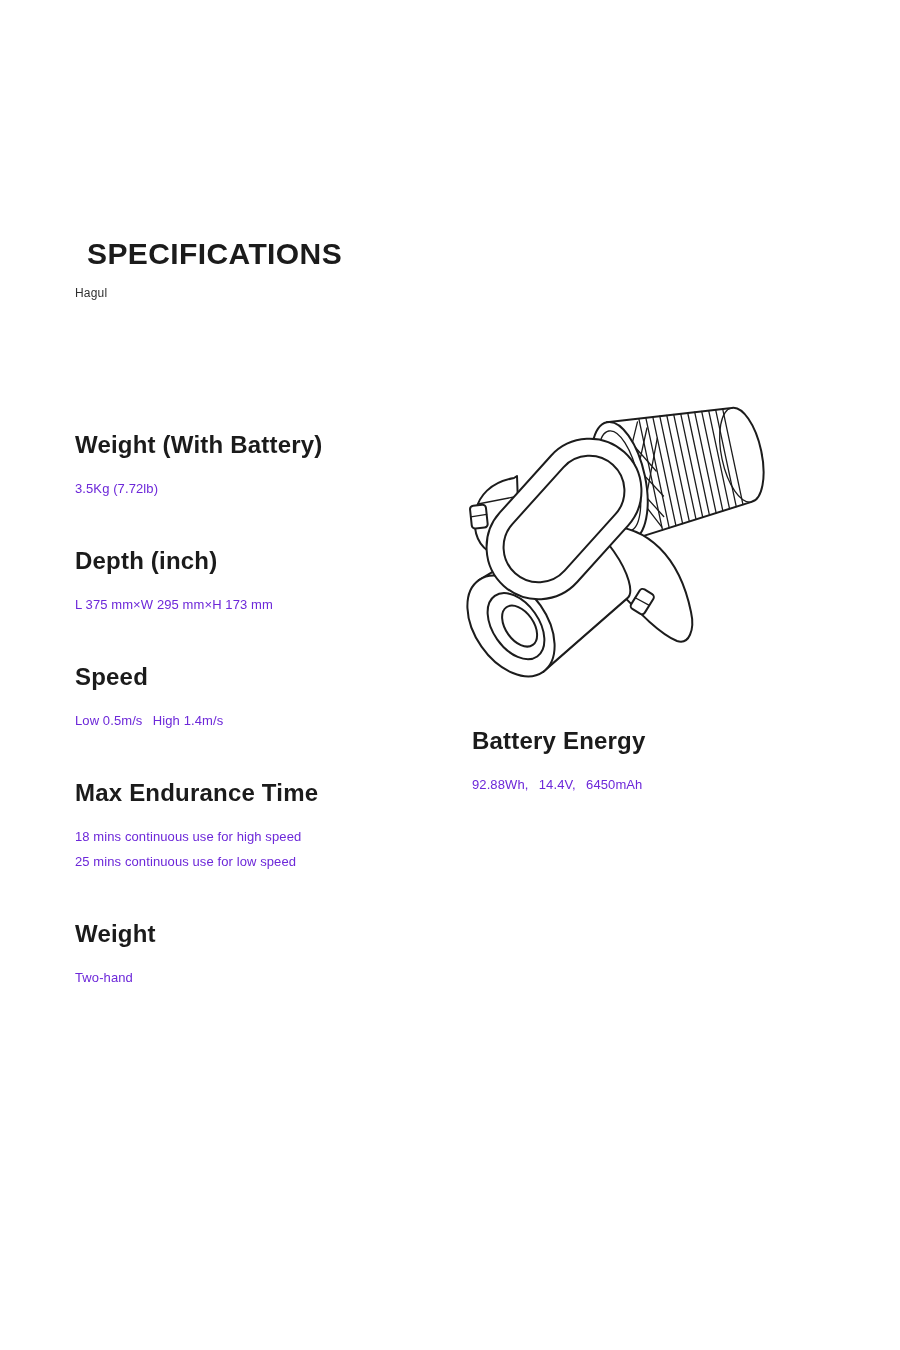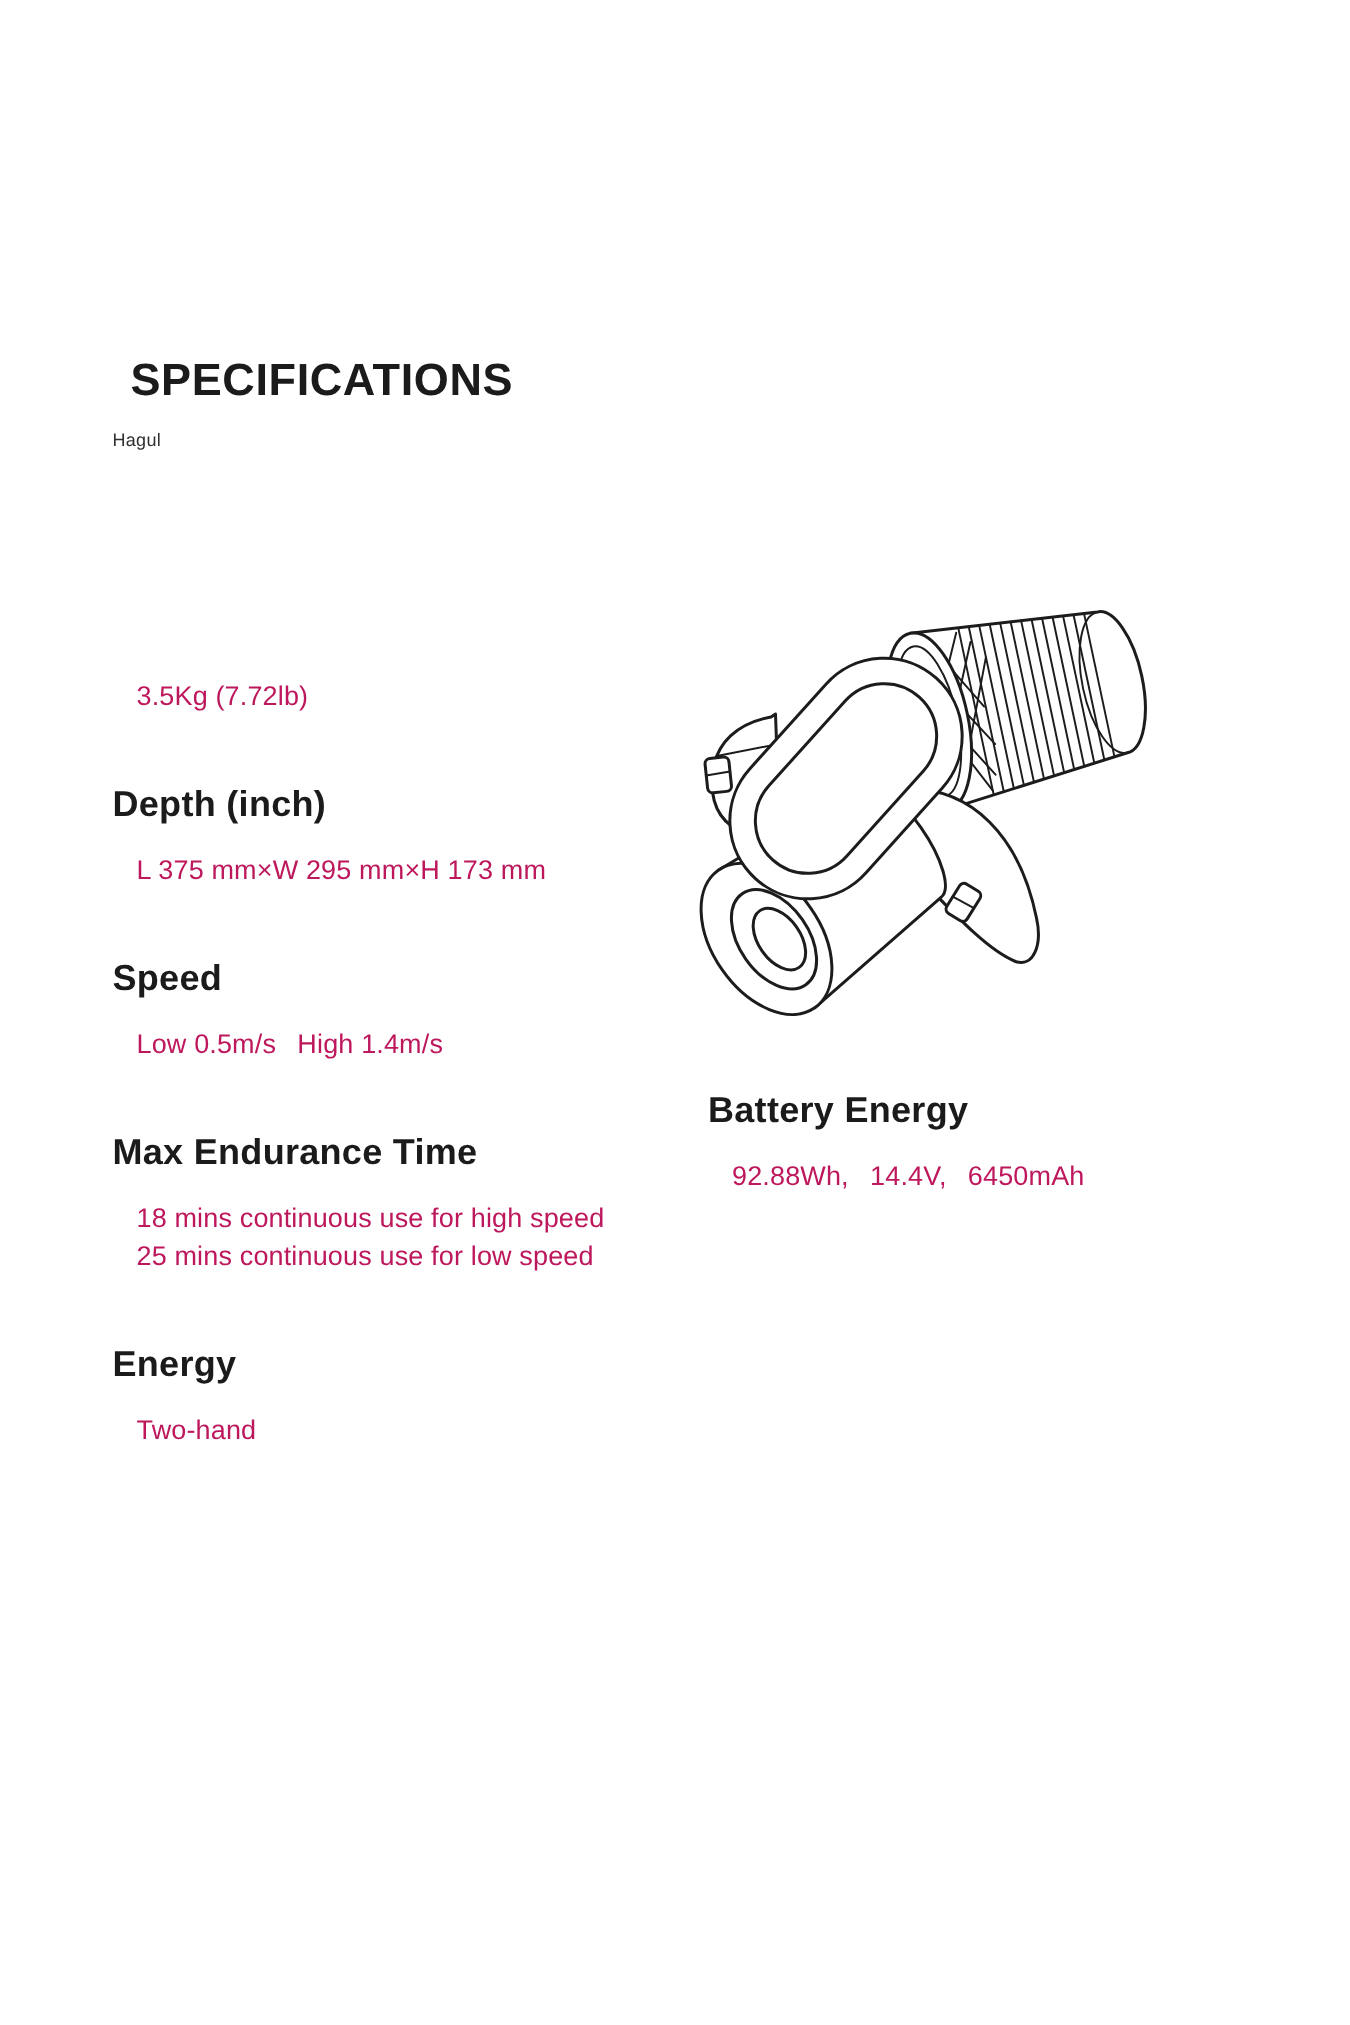--- a/index.html
+++ b/index.html
@@ -21,22 +21,22 @@
   }
   .spec-col { position: absolute; }
   .spec-col.left  { left: 75px;  top: 433px; width: 420px; }
   .spec-col.right { left: 472px; top: 729px; width: 360px; }
   .spec { margin: 0 0 48px 0; }
   .spec-title {
     margin: 0; font-size: 24px; font-weight: 800;
     color: #1b1b1b; letter-spacing: 0.2px; line-height: 24px;
   }
   .spec-value {
-    margin: 19px 0 0 16px; font-size: 18px; font-weight: 400;
-    color: #be185d; letter-spacing: 0.1px; line-height: 25px;
+    margin: 19px 0 0 0; font-size: 13px; font-weight: 400;
+    color: #6d28d9; letter-spacing: 0.1px; line-height: 25px;
   }
   .spec-value + .spec-value { margin-top: 0; }
   .illustration {
     position: absolute; left: 450px; top: 388px;
     width: 322px; height: 302px; margin: 0;
   }
   .illustration svg { display: block; }
   .lineart { fill: #ffffff; stroke: #1c1c1c; stroke-width: 2; stroke-linejoin: round; stroke-linecap: round; }
   .detail  { fill: none;    stroke: #1c1c1c; stroke-width: 1.3; stroke-linecap: round; }
 </style>
@@ -45,37 +45,38 @@
 
 <main>
 
   <header class="page-header">
     <h1 class="page-title">SPECIFICATIONS</h1>
     <p class="page-subtitle">Hagul</p>
   </header>
 
   <div class="spec-col left">
     <section class="spec">
+      <h2 class="spec-title">Weight (With Battery)</h2>
       <p class="spec-value">3.5Kg (7.72lb)</p>
     </section>
     <section class="spec">
       <h2 class="spec-title">Depth (inch)</h2>
       <p class="spec-value">L 375 mm×W 295 mm×H 173 mm</p>
     </section>
     <section class="spec">
       <h2 class="spec-title">Speed</h2>
       <p class="spec-value">Low 0.5m/s  High 1.4m/s</p>
     </section>
     <section class="spec">
       <h2 class="spec-title">Max Endurance Time</h2>
       <p class="spec-value">18 mins continuous use for high speed</p>
       <p class="spec-value">25 mins continuous use for low speed</p>
     </section>
     <section class="spec">
-      <h2 class="spec-title">Energy</h2>
+      <h2 class="spec-title">Weight</h2>
       <p class="spec-value">Two-hand</p>
     </section>
   </div>
 
   <figure class="illustration">
     <svg width="322" height="302" viewBox="0 0 322 302" xmlns="http://www.w3.org/2000/svg">
 
       <g transform="rotate(-12 230 80)">
         <path class="lineart" d="M 168 20 L 293 32 A 20 48 0 0 1 293 128 L 168 140 Z"></path>
         <path class="detail" d="M 293 32 A 20 48 0 0 0 293 128"></path>

